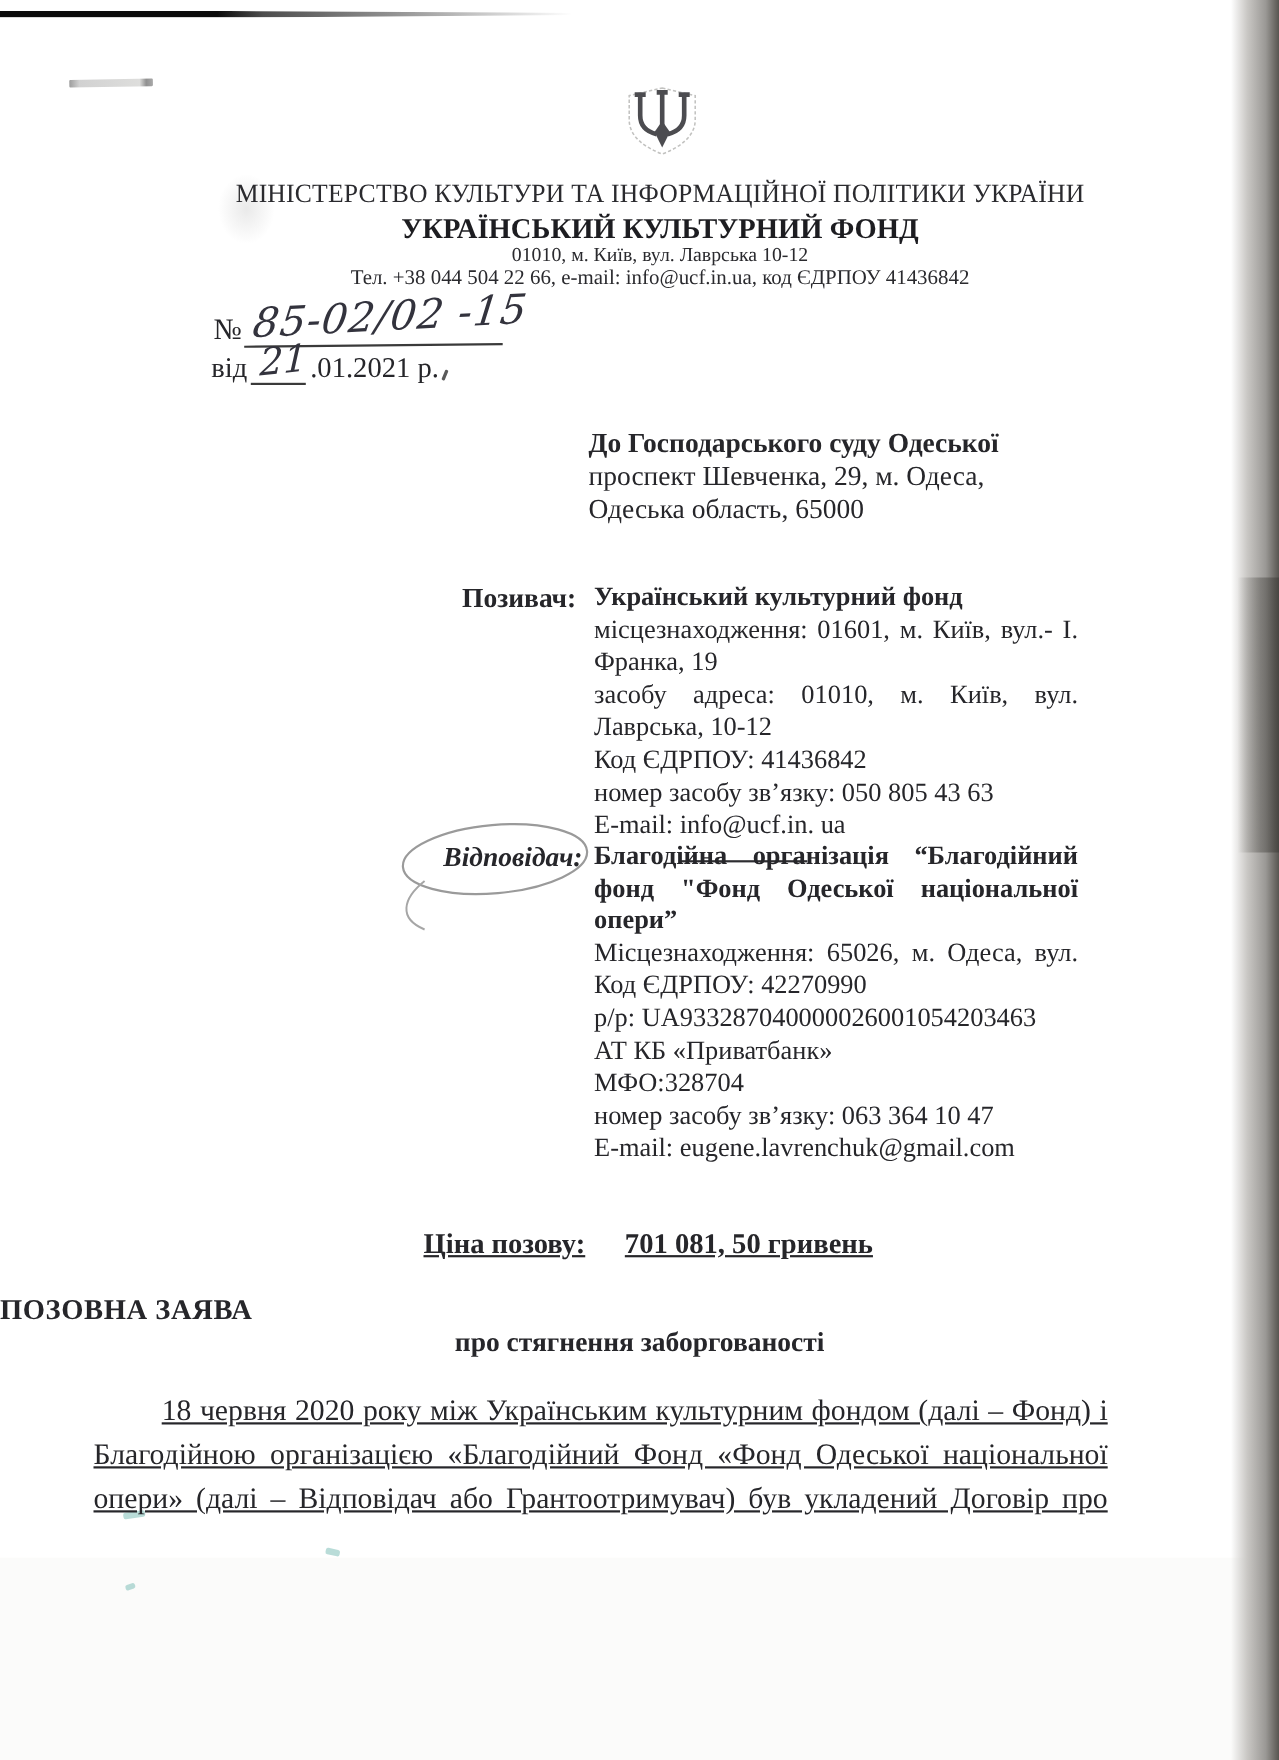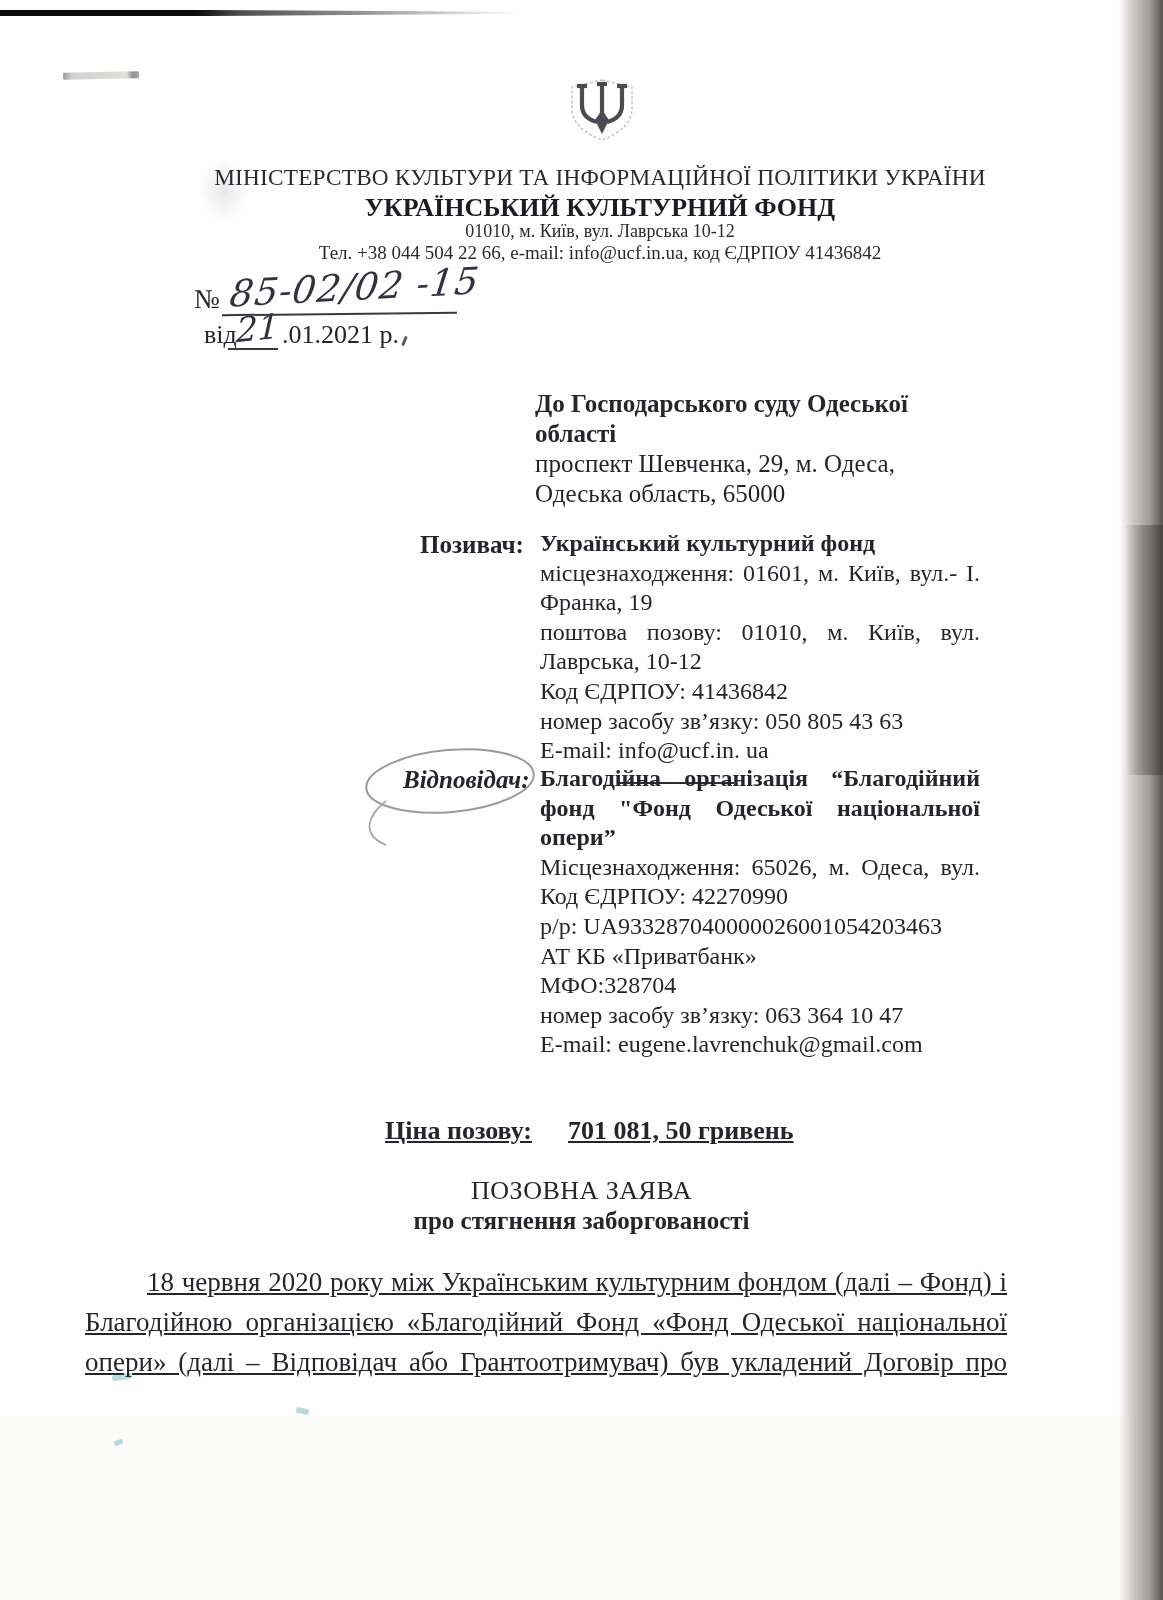--- a/index.html
+++ b/index.html
@@ -34,43 +34,43 @@
   .orgname  { position:absolute; top:193px; width:100%; font-size:26px; font-weight:bold; color:#1d1d21; }
   .addr     { position:absolute; top:221px; width:100%; font-size:18px; color:#2a2a2e; }
   .tel      { position:absolute; top:242px; width:100%; font-size:19px; color:#2a2a2e; }
   
   .no-label { position:absolute; left:194px; top:284px; font-size:27px; }
   .hw-number { position:absolute; left:230px; top:266px; font-size:37px; font-style:italic;
     font-family:"DejaVu Serif",serif; color:#33333d; letter-spacing:1px;
     transform:rotate(-3deg) skewX(-10deg); white-space:nowrap; }
   .no-underline { position:absolute; left:222px; top:313px; width:235px; height:2px;
     background:#3a3a3a; transform:rotate(-.6deg); }
-  .date-label { position:absolute; left:204px; top:320px; font-size:26px; }
+  .date-label { position:absolute; left:192px; top:320px; font-size:26px; }
   .hw-day { position:absolute; left:236px; top:308px; font-size:34px; font-style:italic;
     font-family:"DejaVu Serif",serif; color:#33333d; transform:rotate(-6deg) skewX(-8deg); }
   .day-underline { position:absolute; left:228px; top:348px; width:50px; height:2px; background:#3a3a3a; }
   .date-rest { position:absolute; left:282px; top:320px; font-size:26px; }
   
   .court { position:absolute; left:535px; top:368px; width:395px; font-size:25px; line-height:30px;margin-top:21px; }
   .court .b { font-weight:bold; }
   
   .p-label { position:absolute; left:420px; top:531px; font-size:25px; font-weight:bold; }
   .d-label { position:absolute; left:403px; top:766px; font-size:25px; font-weight:bold;font-style:italic; }
   .col { position:absolute; left:540px; width:440px; font-size:24px; line-height:29.6px; }
   .col-p { top:529px; }
   .col-d { top:764px; }
   .b { font-weight:bold; }
   .just { text-align:justify; text-align-last:justify; }
   .email-und { border-bottom:2px solid #2e2e32; padding-bottom:19px; }
   .ellipse-svg { position:absolute; left:352px; top:733px; width:200px; height:130px; }
   
   .price { position:absolute; left:385px; top:1116px; font-size:26px; font-weight:bold; white-space:nowrap;text-decoration:underline; }
   .price .val { margin-left:36px; }
-  .title-main { position:absolute; left:0; top:1176px; width:1163px; text-align:center;
-    font-size:26px; font-weight:normal; letter-spacing:.5px; }
+  .title-main { position:absolute; left:0; top:1176px; width:1163px; 
+    font-size:26px; font-weight:bold; letter-spacing:.5px; }
   .title-sub  { position:absolute; left:0; top:1207px; width:1163px; text-align:center;
     font-size:25px; font-weight:bold; }
   
   .para { position:absolute; left:85px; top:1262px; width:922px; font-size:27px; line-height:40px; }
   .para .pl { text-align:justify; text-align-last:justify;text-decoration:underline; }
   .para .indent { padding-left:62px; }
 </style>
 </head>
 <body>
 
@@ -110,31 +110,30 @@
   <div class="no-label">№</div>
   <div class="hw-number">85-02/02 -15</div>
   <div class="no-underline"></div>
   <div class="date-label">від</div>
   <div class="hw-day">21</div>
   <div class="day-underline"></div>
   <div class="date-rest">.01.2021 р.</div>
 
   <div class="court">
     <div class="b">До Господарського суду Одеської</div>
-    <div class="b">області</div>
     <div>проспект Шевченка, 29, м. Одеса,</div>
     <div>Одеська область, 65000</div>
   </div>
 
   <div class="p-label">Позивач:</div>
   <div class="col col-p">
     <div class="b">Український культурний фонд</div>
     <div class="just">місцезнаходження: 01601, м. Київ, вул.- І.</div>
     <div>Франка, 19</div>
-    <div class="just">поштова позову: 01010, м. Київ, вул.</div>
+    <div class="just">засобу адреса: 01010, м. Київ, вул.</div>
     <div>Лаврська, 10-12</div>
     <div>Код ЄДРПОУ: 41436842</div>
     <div>номер засобу зв’язку: 050 805 43 63</div>
     <div><span>E-mail: </span><span class="email-und">info@ucf.in</span><span>. ua</span></div>
   </div>
 
   <div class="ellipse-svg">
     <svg width="200" height="130" viewBox="0 0 200 130">
       <ellipse cx="98" cy="48" rx="84" ry="31" fill="none" stroke="#9a9a9a" stroke-width="2" transform="rotate(-5 98 48)"></ellipse>
       <path d="M34 68 C14 84 10 102 34 112" fill="none" stroke="#a6a6a6" stroke-width="1.8"></path>

